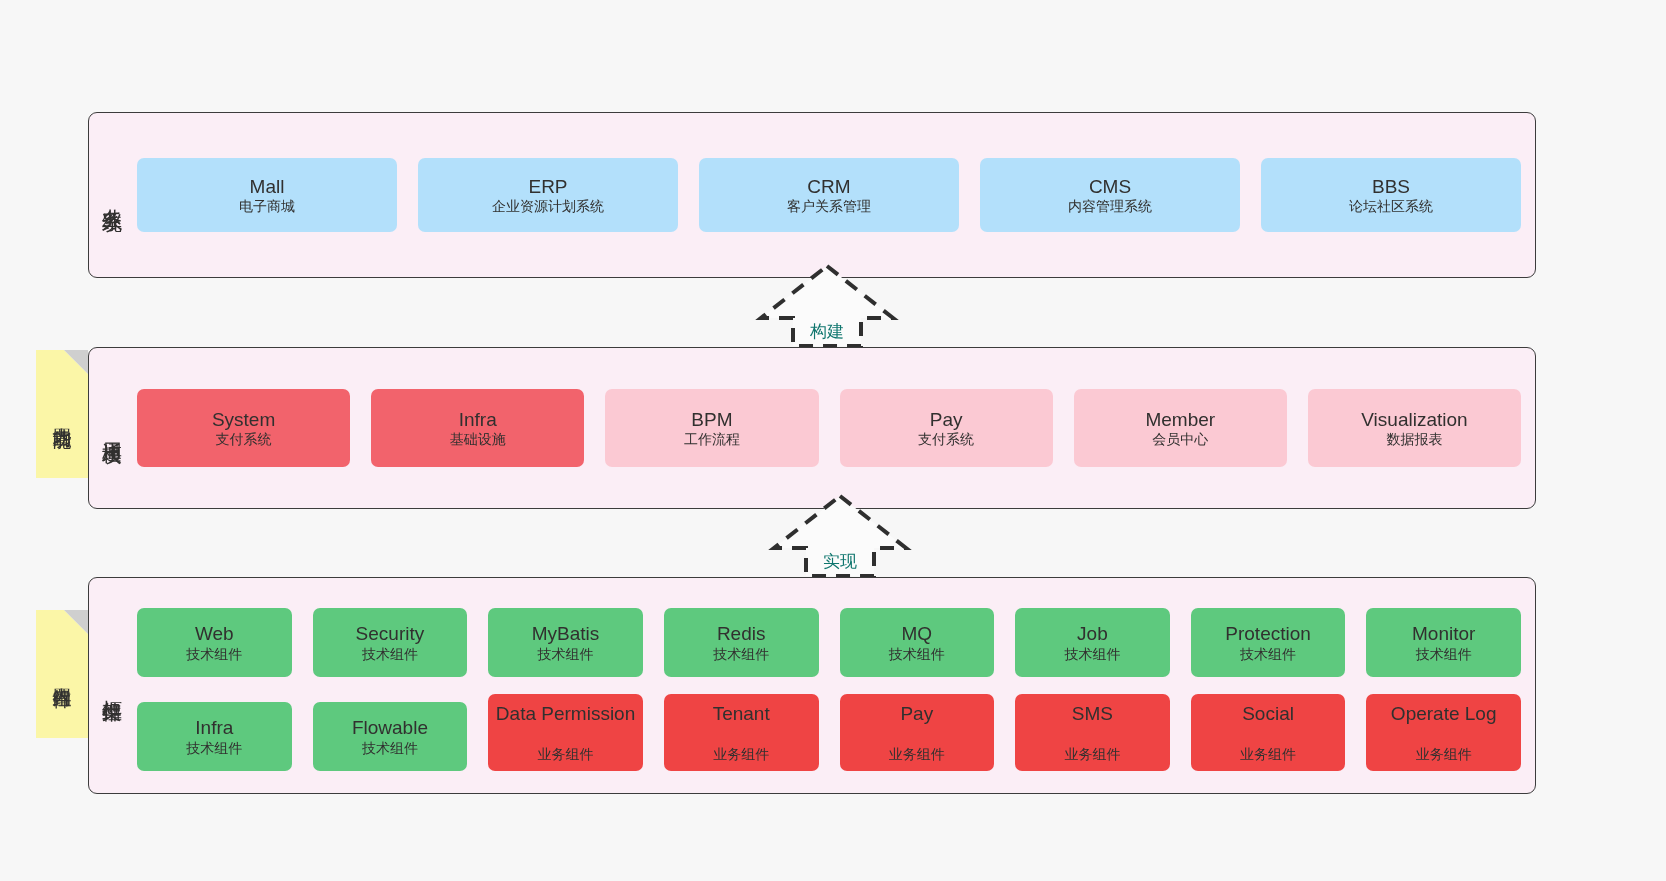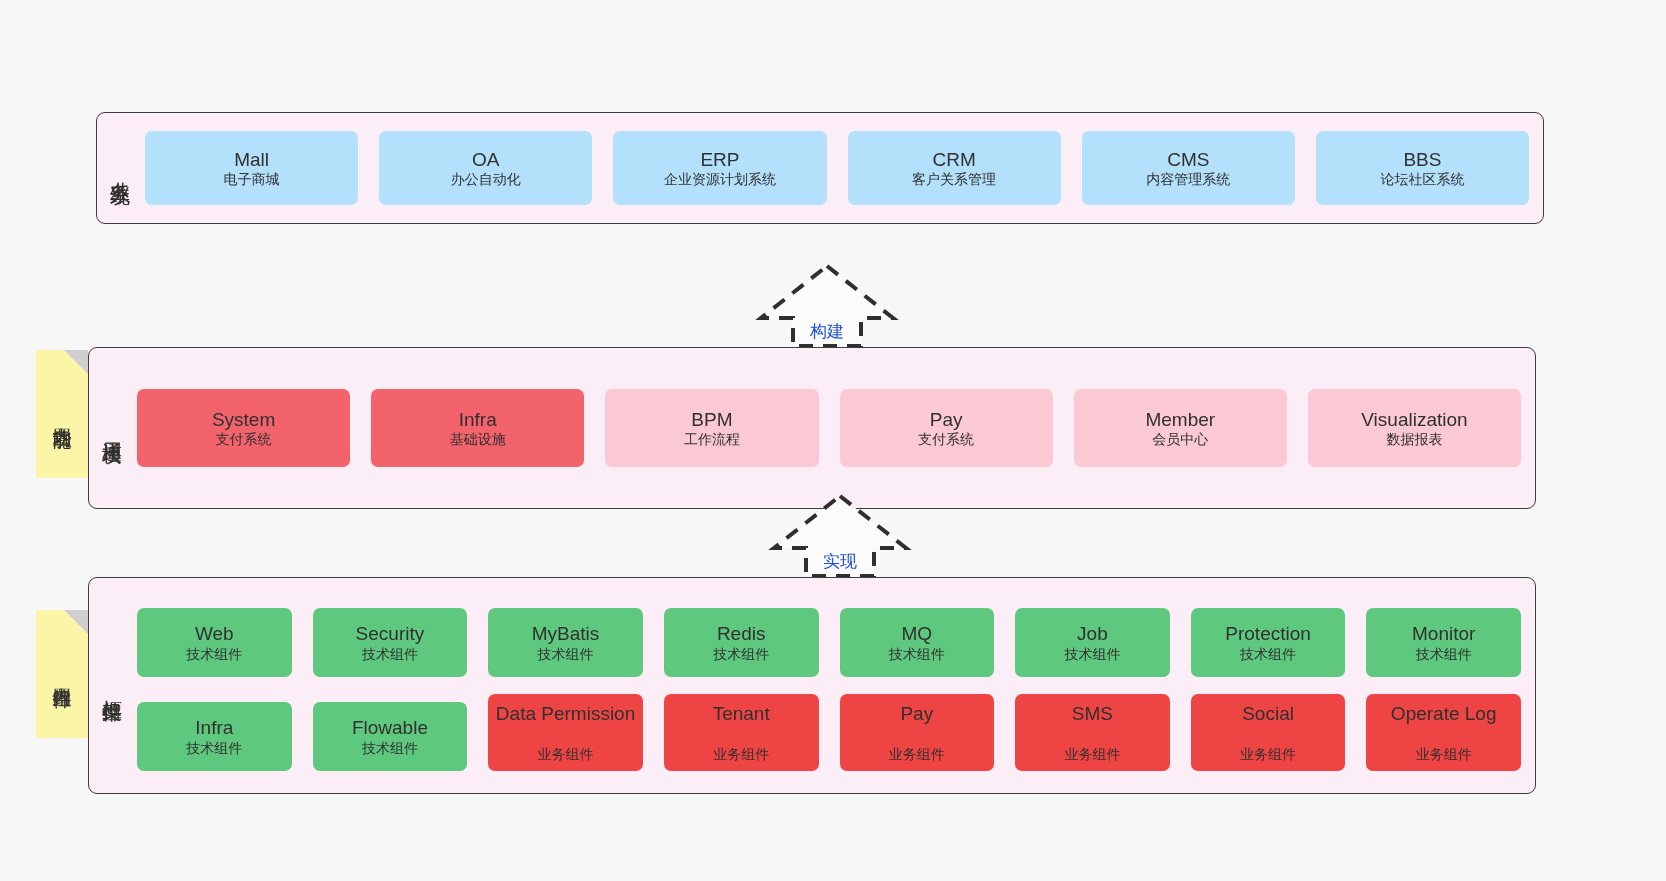--- a/index.html
+++ b/index.html
@@ -107,42 +107,38 @@
     background:#f7f7f7;
     clip-path:polygon(0 0,100% 0,100% 100%);
   }
 
   
   .arrow{position:absolute;}
   .arrow svg{display:block;overflow:visible;}
   .arrow-label{
     position:absolute;
     font-size:17px;
-    color:#1d4ed8;
+    color:#0f766e;
     white-space:nowrap;
     transform:translate(-50%,-50%);
     background:transparent;
   }
 </style>
 </head>
 <body>
 
 <div class="canvas">
 
-  <div class="band" id="band-0" style="left:96px;top:112px;width:1448px;height:112px;justify-content:center;">
+  <div class="band" id="band-0" style="left:88px;top:112px;width:1448px;height:166px;justify-content:center;">
     <div class="band-label">业务系统</div>
     <div class="band-body">
       <div class="card-row" style="height:74px;">
         <div class="card c-blue">
           <span class="t1">Mall</span>
           <span class="t2">电子商城</span>
-        </div>
-        <div class="card c-blue">
-          <span class="t1">OA</span>
-          <span class="t2">办公自动化</span>
         </div>
         <div class="card c-blue">
           <span class="t1">ERP</span>
           <span class="t2">企业资源计划系统</span>
         </div>
         <div class="card c-blue">
           <span class="t1">CRM</span>
           <span class="t2">客户关系管理</span>
         </div>
         <div class="card c-blue">

